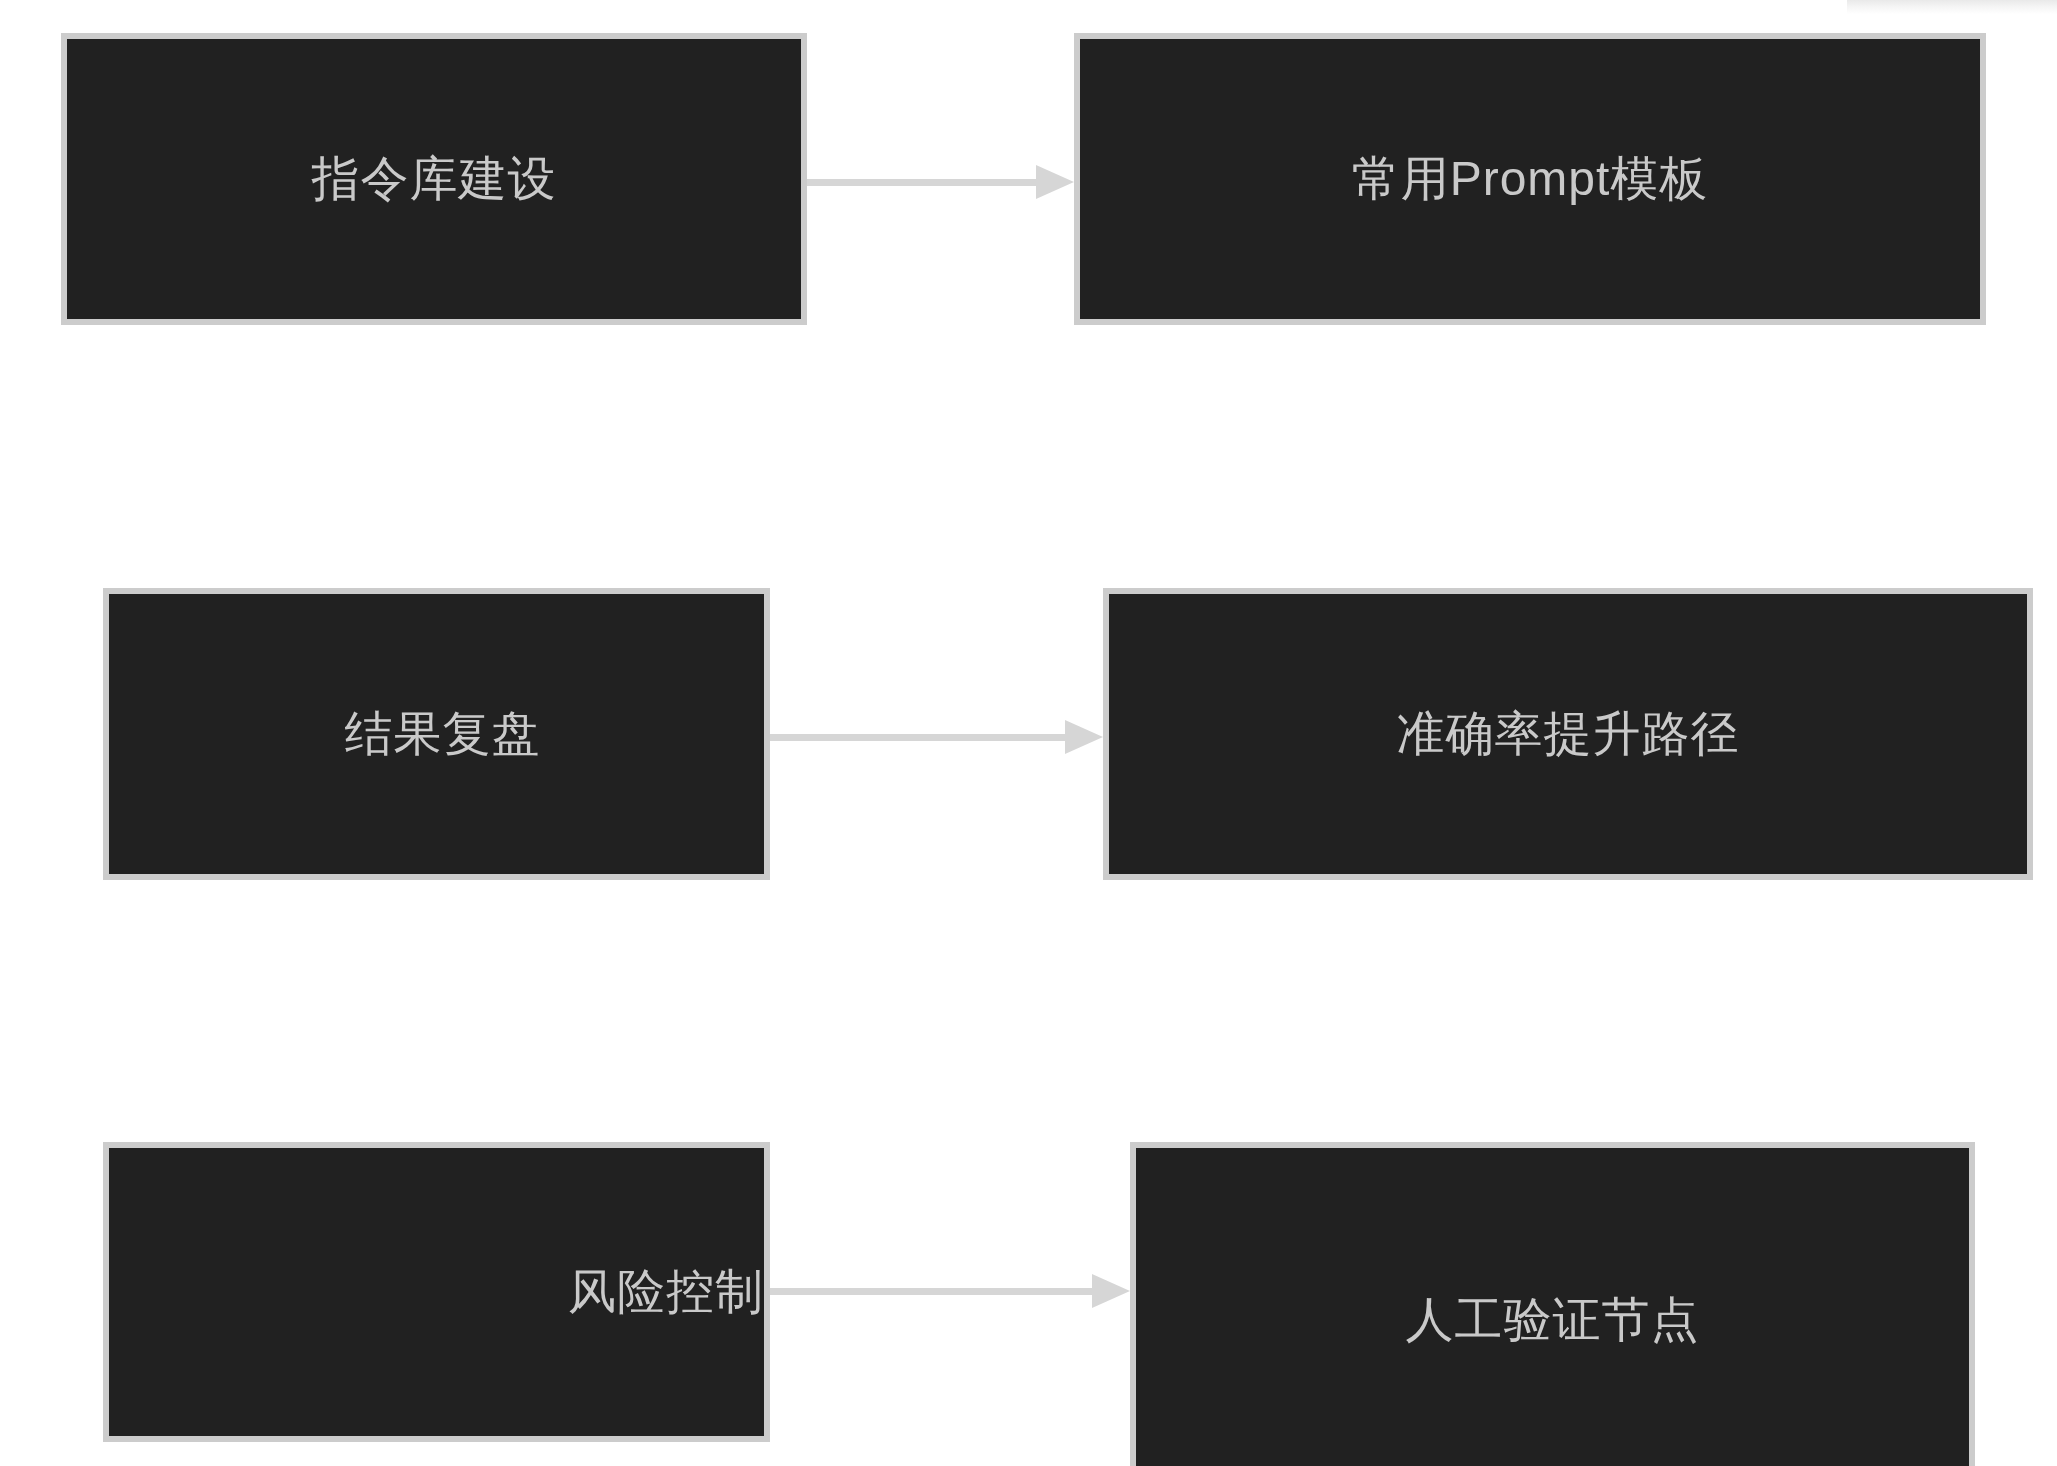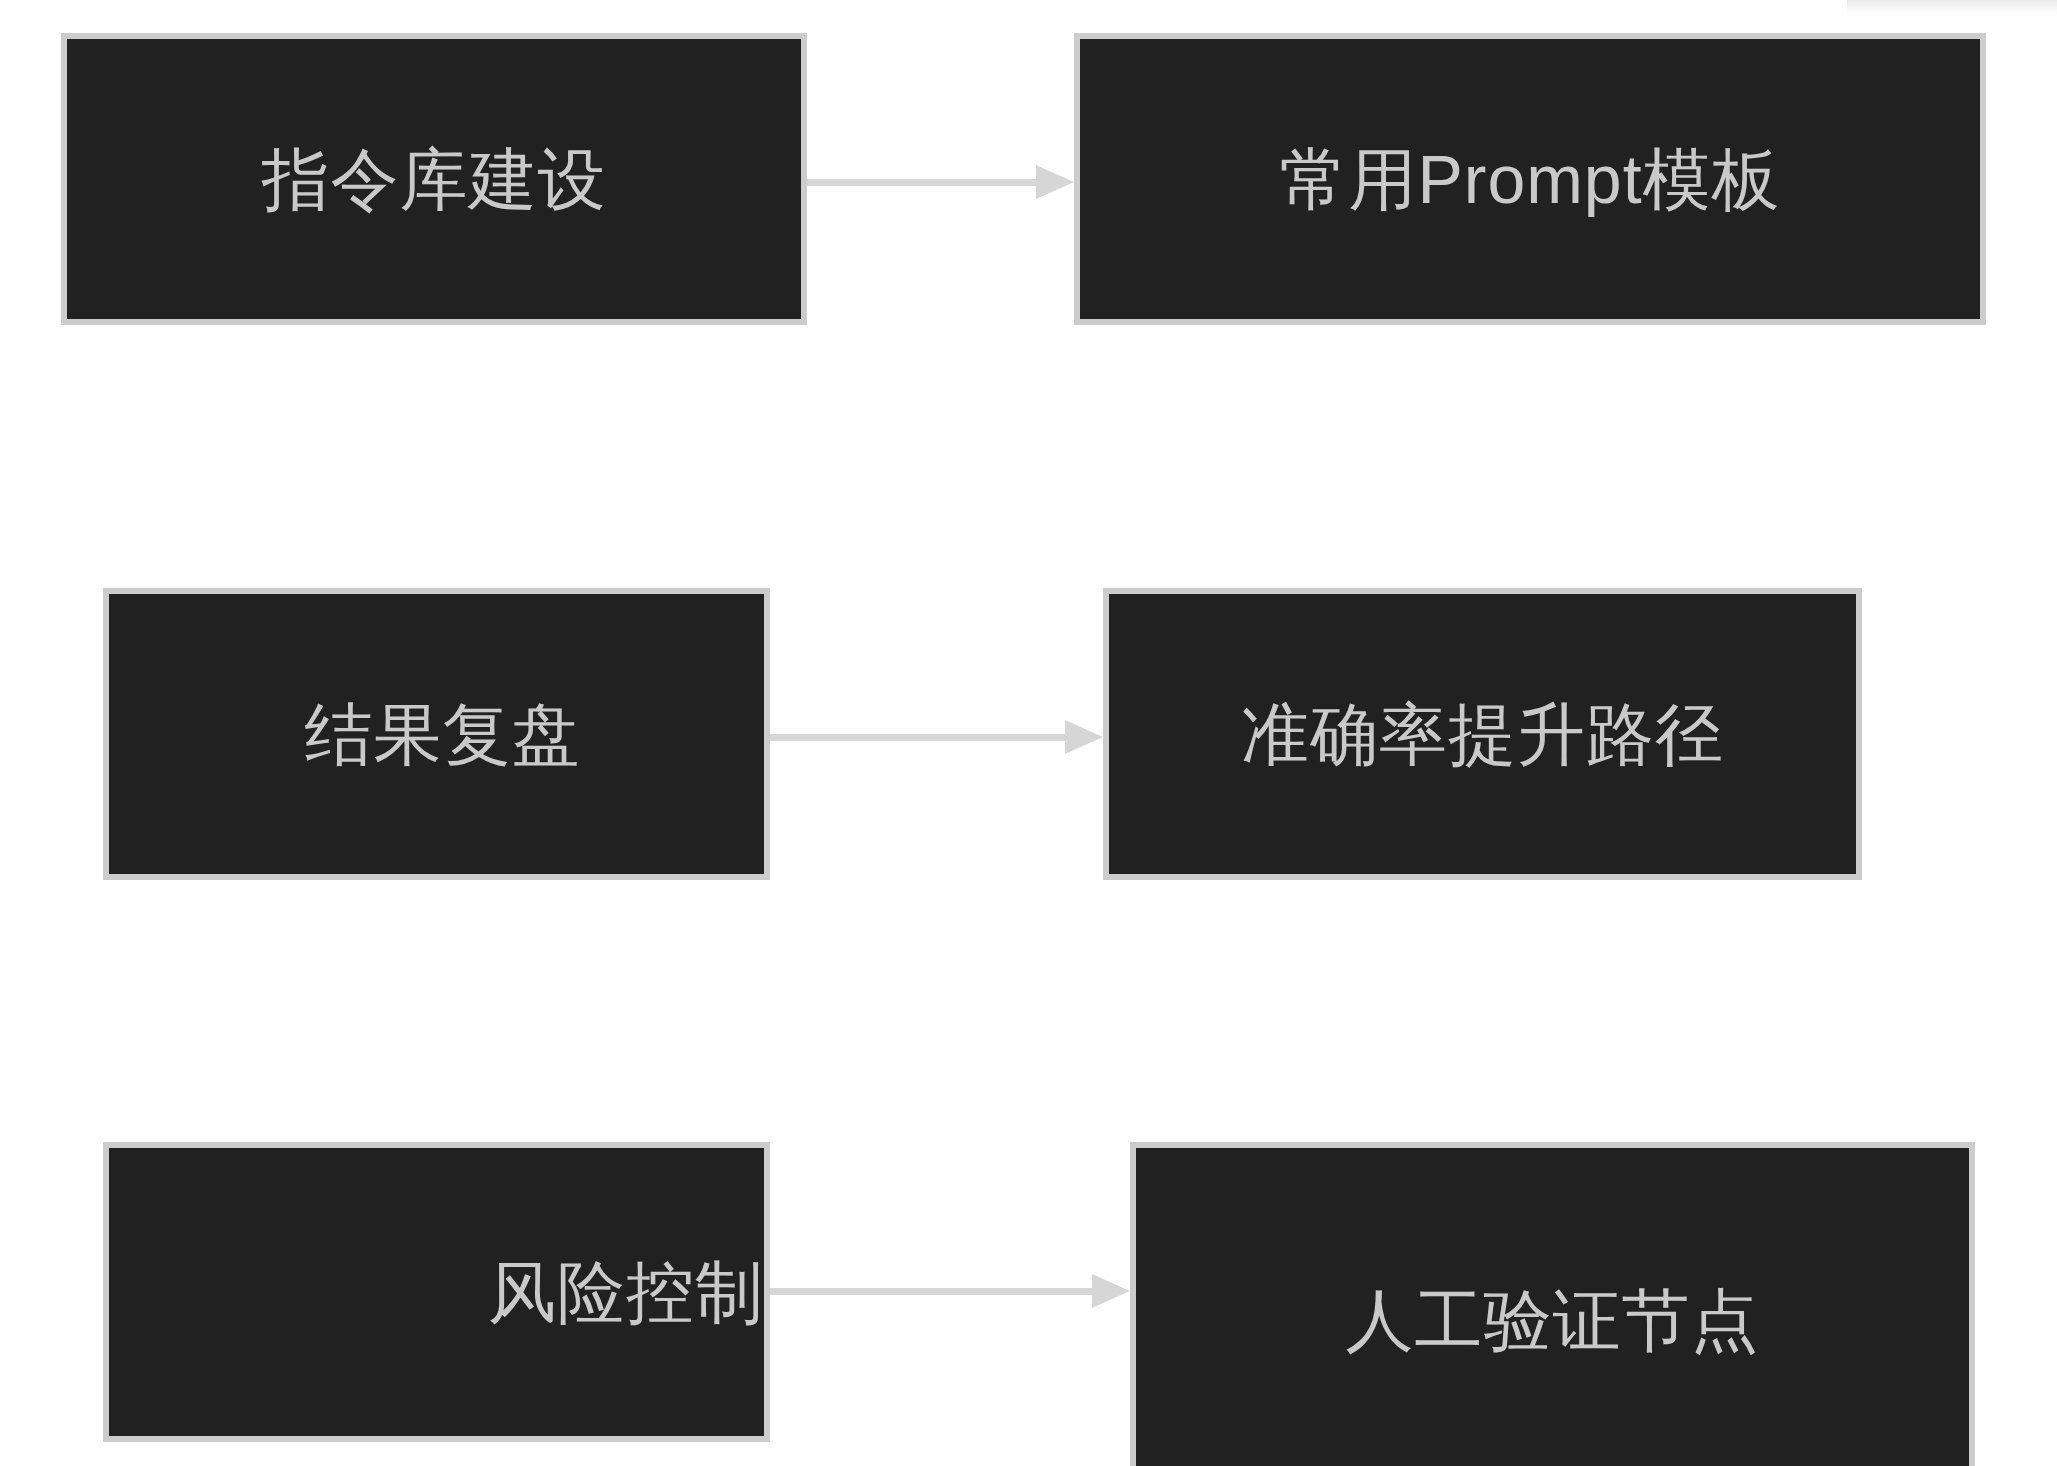--- a/index.html
+++ b/index.html
@@ -33,21 +33,21 @@
     box-sizing: border-box;
     background: #212121;
     border: 6px solid #cccccc;
     display: flex;
     align-items: center;
     justify-content: center;
     overflow: hidden;
   }
   .node-label {
     color: #c9c9c9;
-    font-size: 68px;
+    font-size: 48px;
     line-height: 1;
     letter-spacing: 1px;
     white-space: nowrap;
     font-weight: 400;
     text-align: center;
   }
   .edge {
     position: absolute;
     height: 0;
     pointer-events: none;
@@ -91,21 +91,21 @@
 
   <div class="node" style="left:103px; top:588px; width:667px; height:292px;padding-left:12px;">
     <span class="node-label">结果复盘</span>
   </div>
 
   <div class="edge" style="left:770px; top:734px; width:333px;">
     <div class="edge-line" style="width:295px;"></div>
     <div class="edge-head" style="left:295px;"></div>
   </div>
 
-  <div class="node" style="left:1103px; top:588px; width:759px; height:292px;">
+  <div class="node" style="left:1103px; top:588px; width:930px; height:292px;">
     <span class="node-label">准确率提升路径</span>
   </div>
 
   <div class="node" style="left:103px; top:1142px; width:667px; height:300px;justify-content:flex-end;">
     <span class="node-label">风险控制</span>
   </div>
 
   <div class="edge" style="left:770px; top:1288px; width:360px;">
     <div class="edge-line" style="width:322px;"></div>
     <div class="edge-head" style="left:322px;"></div>

